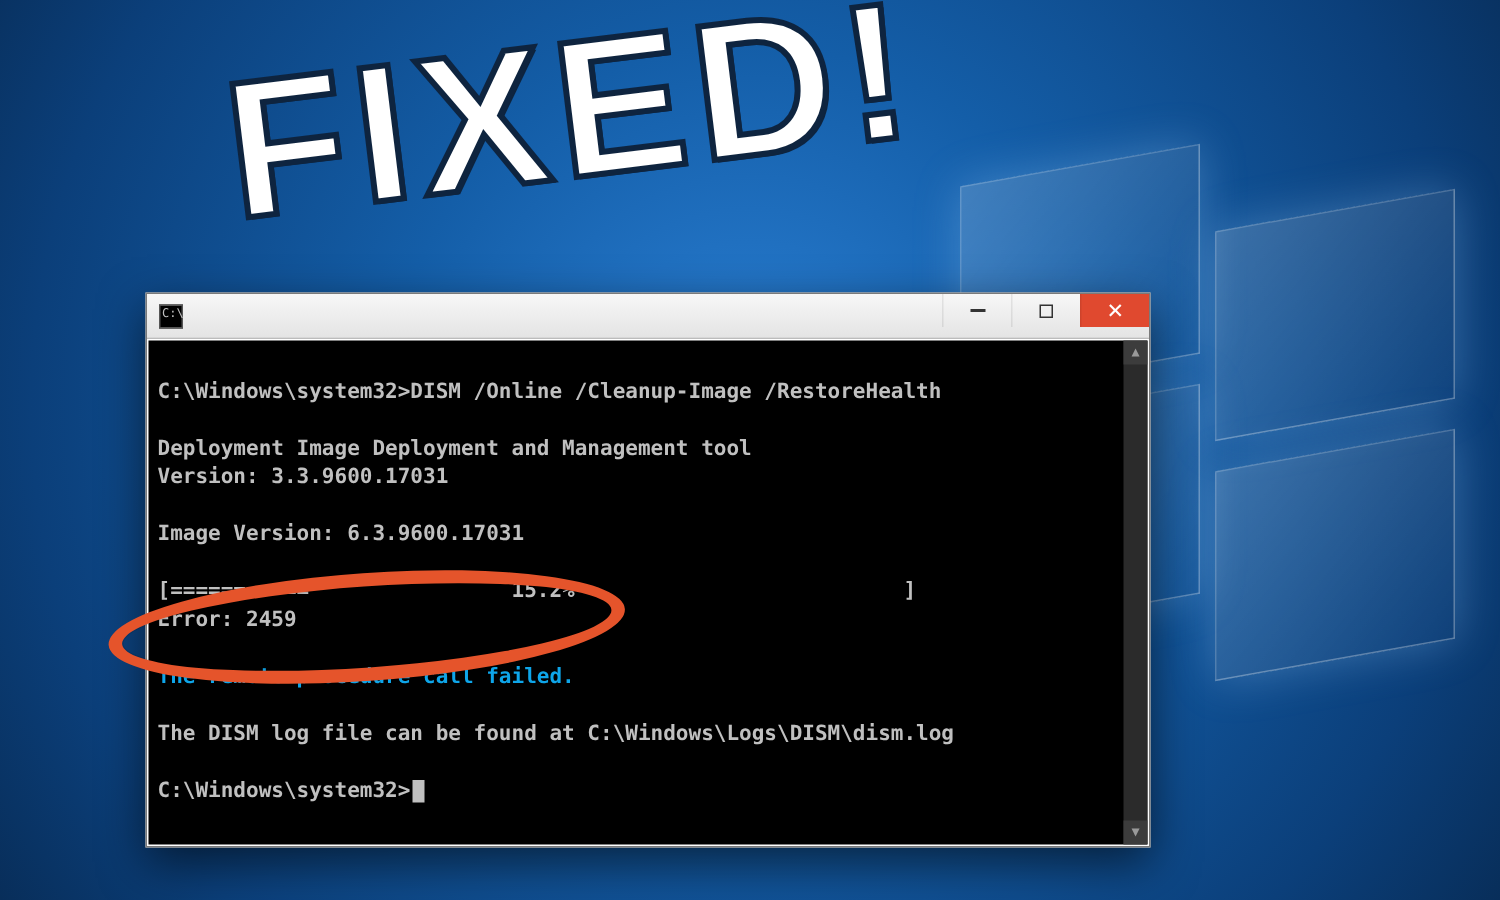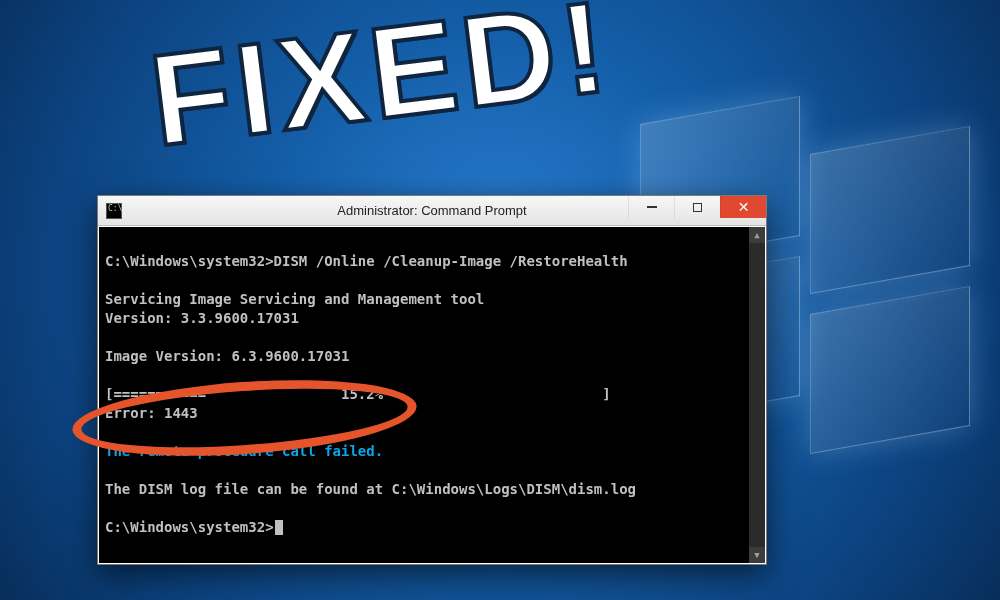--- a/index.html
+++ b/index.html
@@ -181,45 +181,44 @@
   <div class="pane b"></div>
   <div class="pane c"></div>
   <div class="pane d"></div>
 </div>
 
 <div class="fixed-text">FIXED!</div>
 
 <div class="cmd-window">
   <div class="titlebar">
     <span class="sys-icon"></span>
-    <span class="title">Administrator: Command Prompt</span>
     <div class="win-btns">
       <div class="win-btn min" title="Minimize">
           <span></span>
         </div>
       <div class="win-btn max" title="Maximize">
           <span></span>
         </div>
       <div class="win-btn close" title="Close">
           <span>✕</span>
         </div>
     </div>
   </div>
 
   <div class="cmd-body-wrap">
     <div class="cmd-body">
 <span class="term-line"><span>C:\Windows\system32&gt;</span><span>DISM /Online /Cleanup-Image /RestoreHealth</span></span>
 <span class="term-line"></span>
-<span class="term-line">Servicing Image Servicing and Management tool</span>
+<span class="term-line">Deployment Image Deployment and Management tool</span>
 <span class="term-line">Version: 3.3.9600.17031</span>
 <span class="term-line"></span>
 <span class="term-line">Image Version: 6.3.9600.17031</span>
 <span class="term-line"></span>
 <span class="term-line">[===========                15.2%                          ]</span>
-<span class="term-line">Error: 1443</span>
+<span class="term-line">Error: 2459</span>
 <span class="term-line"></span>
 <span class="term-line yellow">The remote procedure call failed.</span>
 <span class="term-line"></span>
 <span class="term-line">The DISM log file can be found at C:\Windows\Logs\DISM\dism.log</span>
 <span class="term-line"></span>
 <span class="term-line"><span>C:\Windows\system32&gt;</span><span class="cursor"></span></span>
       <div class="scroll-track">
         <div class="scroll-arrow up">▲</div>
         <div class="scroll-arrow down">▼</div>
       </div>

